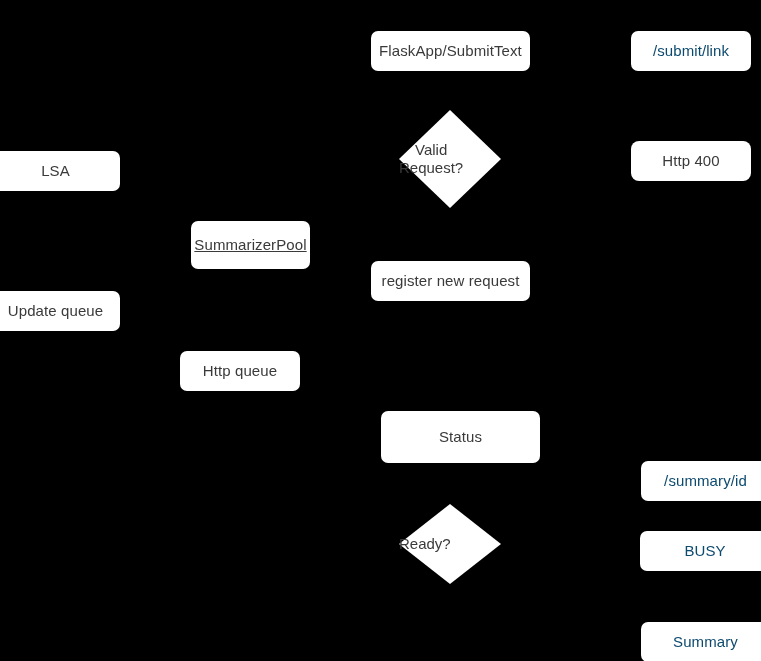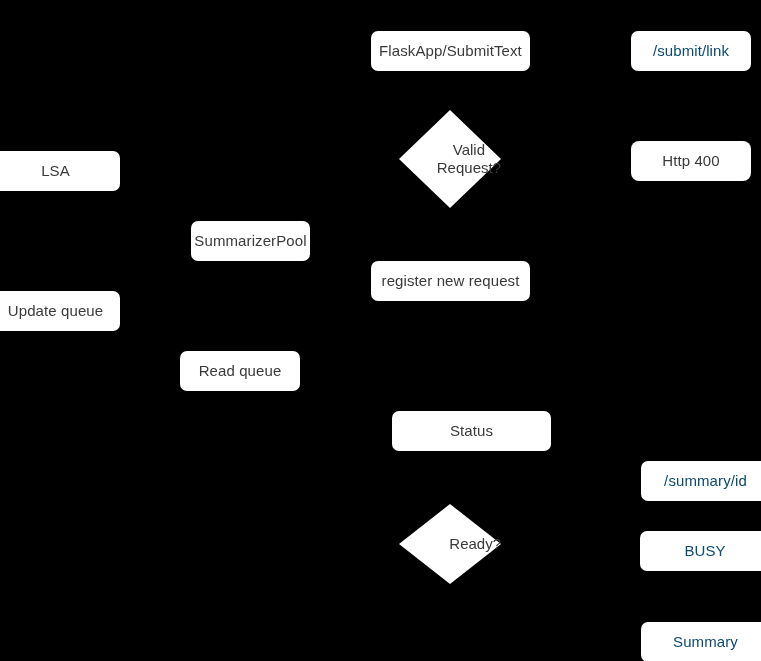--- a/index.html
+++ b/index.html
@@ -31,21 +31,21 @@
     white-space: nowrap;
     overflow: hidden;
   }
   .node.dim {
     color: #0c4a6e;
   }
   .diamond-wrap {
     position: absolute;
     display: flex;
     align-items: center;
-    justify-content: flex-end;
+    justify-content: flex-start;
   }
   .diamond-shape {
     position: absolute;
     left: 0;
     top: 0;
     width: 100%;
     height: 100%;
   }
   .diamond-shape svg {
     display: block;
@@ -74,25 +74,25 @@
       <div class="diamond-shape">
         <svg viewBox="0 0 100 100" preserveAspectRatio="none">
           <polygon points="50,0 100,50 50,100 0,50" fill="#ffffff"></polygon>
         </svg>
       </div>
       <div class="diamond-label">Valid
 Request?</div>
     </div>
     <div class="node" style="left: -9px; top: 151px; width: 129px; height: 40px;">LSA</div>
     <div class="node" style="left: 631px; top: 141px; width: 120px; height: 40px; border-radius: 8px;">Http 400</div>
-    <div class="node" style="left: 191px; top: 221px; width: 119px; height: 40px;">SummarizerPool</div>
+    <div class="node" style="left: 191px; top: 221px; width: 119px; height: 48px; text-decoration: underline;">SummarizerPool</div>
     <div class="node" style="left: 371px; top: 261px; width: 159px; height: 40px; text-align: center;">register new request</div>
     <div class="node" style="left: -9px; top: 291px; width: 129px; height: 40px;">Update queue</div>
-    <div class="node" style="left: 180px; top: 351px; width: 120px; height: 40px;">Read queue</div>
-    <div class="node" style="left: 392px; top: 411px; width: 159px; height: 40px;">Status</div>
+    <div class="node" style="left: 180px; top: 351px; width: 120px; height: 40px;">Http queue</div>
+    <div class="node" style="left: 381px; top: 411px; width: 159px; height: 52px;">Status</div>
     <div class="node dim" style="left: 641px; top: 461px; width: 129px; height: 40px;">/summary/id</div>
     <div class="diamond-wrap" style="left: 399px; top: 504px; width: 102px; height: 80px;">
       <div class="diamond-shape">
         <svg viewBox="0 0 100 100" preserveAspectRatio="none">
           <polygon points="50,0 100,50 50,100 0,50" fill="#ffffff"></polygon>
         </svg>
       </div>
       <div class="diamond-label">Ready?</div>
     </div>
     <div class="node dim" style="left: 640px; top: 531px; width: 130px; height: 40px;">BUSY</div>

